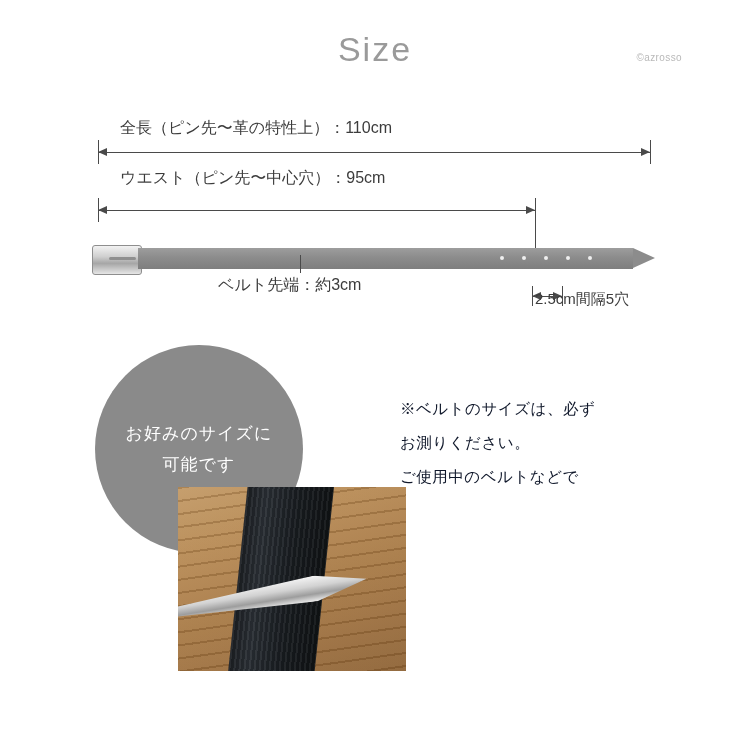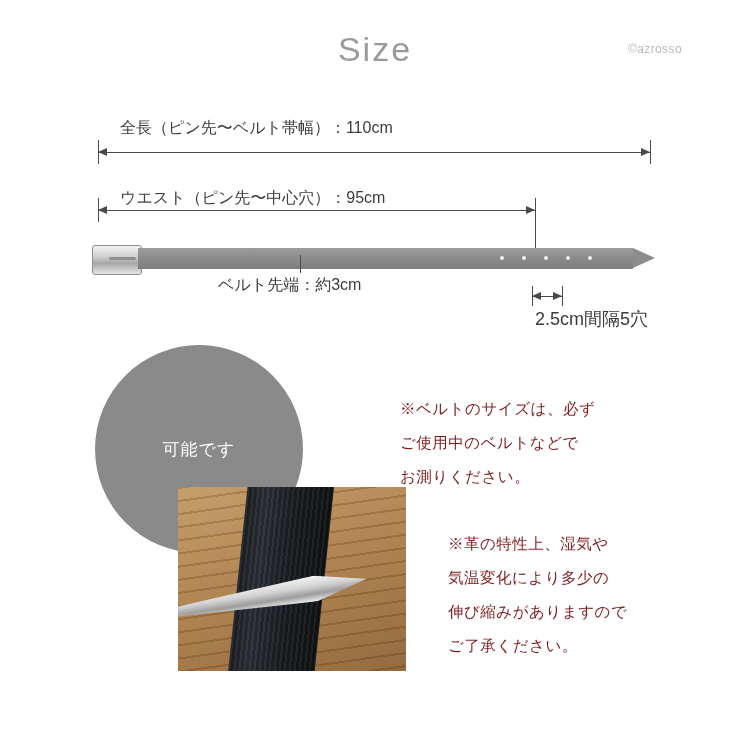--- a/index.html
+++ b/index.html
@@ -25,38 +25,38 @@
     left: 0;
     width: 750px;
     text-align: center;
     font-size: 34px;
     letter-spacing: 2px;
     color: #9a9a9a;
     font-weight: 400;
   }
   .watermark {
     position: absolute;
-    top: 42px;
+    top: 52px;
     right: 18px;
-    font-size: 12px;
+    font-size: 10px;
     color: #b9b9b9;
     letter-spacing: 0.4px;
   }
 
   
   .dim-label {
     position: absolute;
     font-size: 16px;
     color: #3c3c3c;
     white-space: nowrap;
   }
   .label-total { top: 118px; left: 120px; }
-  .label-waist { top: 188px; left: 120px; }
+  .label-waist { top: 168px; left: 120px; }
   .label-width { top: 275px; left: 218px; }
-  .label-holes { top: 307px; left: 535px; font-size: 18px; }
+  .label-holes { top: 290px; left: 535px; font-size: 15px; }
 
   
   .arrow-line {
     position: absolute;
     height: 1px;
     background: #4a4a4a;
   }
   .arrow-total { top: 152px; left: 98px; width: 552px; }
   .arrow-waist { top: 210px; left: 98px; width: 437px; }
   .arrow-holes { top: 296px; left: 532px; width: 30px; }
@@ -213,35 +213,35 @@
     background: linear-gradient(180deg,#f4f4f4 0%,#d2d2d2 40%,#9d9d9d 70%,#efefef 100%);
     transform: rotate(-9deg);
     clip-path: polygon(0% 38%, 74% 0%, 100% 44%, 74% 100%, 0% 72%);
   }
 
   
   .note {
     position: absolute;
     font-size: 15.5px;
     line-height: 34px;
-    color: #7f1d1d;
+    color: #0f172a;
     letter-spacing: 0.5px;
   }
   .note-1 { top: 392px; left: 400px; }
   .note-2 { top: 527px; left: 448px; }
 </style>
 </head>
 <body>
 
 <div class="page">
 
   <div class="title">Size</div>
   <div class="watermark">©azrosso</div>
 
-  <div class="dim-label label-total">全長（ピン先〜ベルト帯幅）：110cm</div>
+  <div class="dim-label label-total">全長（ピン先〜革の特性上）：110cm</div>
   <div class="arrow-line arrow-total"></div>
   <div class="ah ah-left ah-total-l"></div>
   <div class="ah ah-right ah-total-r"></div>
   <div class="tick tick-total-l"></div>
   <div class="tick tick-total-r"></div>
 
   <div class="dim-label label-waist">ウエスト（ピン先〜中心穴）：95cm</div>
   <div class="arrow-line arrow-waist"></div>
   <div class="ah ah-left ah-waist-l"></div>
   <div class="ah ah-right ah-waist-r"></div>
@@ -265,38 +265,33 @@
   <div class="dim-label label-width">ベルト先端：約3cm</div>
 
   <div class="arrow-line arrow-holes"></div>
   <div class="ah ah-left ah-holes-l"></div>
   <div class="ah ah-right ah-holes-r"></div>
   <div class="tick tick-hole-l"></div>
   <div class="tick tick-hole-r"></div>
   <div class="dim-label label-holes">2.5cm間隔5穴</div>
 
   <div class="circle">
+    <div>お好みのサイズに</div>
     <div>可能です</div>
   </div>
 
   <div class="photo">
     <div class="photo-inner">
       <div class="wood-grain"></div>
     </div>
     <div class="belt-photo-strap">
       <div class="belt-photo-texture"></div>
     </div>
     <div class="knife"></div>
   </div>
 
   <div class="note note-1">
     <div>※ベルトのサイズは、必ず</div>
+    <div>お測りください。</div>
     <div>ご使用中のベルトなどで</div>
-    <div>お測りください。</div>
-  </div>
-  <div class="note note-2">
-    <div>※革の特性上、湿気や</div>
-    <div>気温変化により多少の</div>
-    <div>伸び縮みがありますので</div>
-    <div>ご了承ください。</div>
   </div>
 
 </div>
 
 </body></html>

